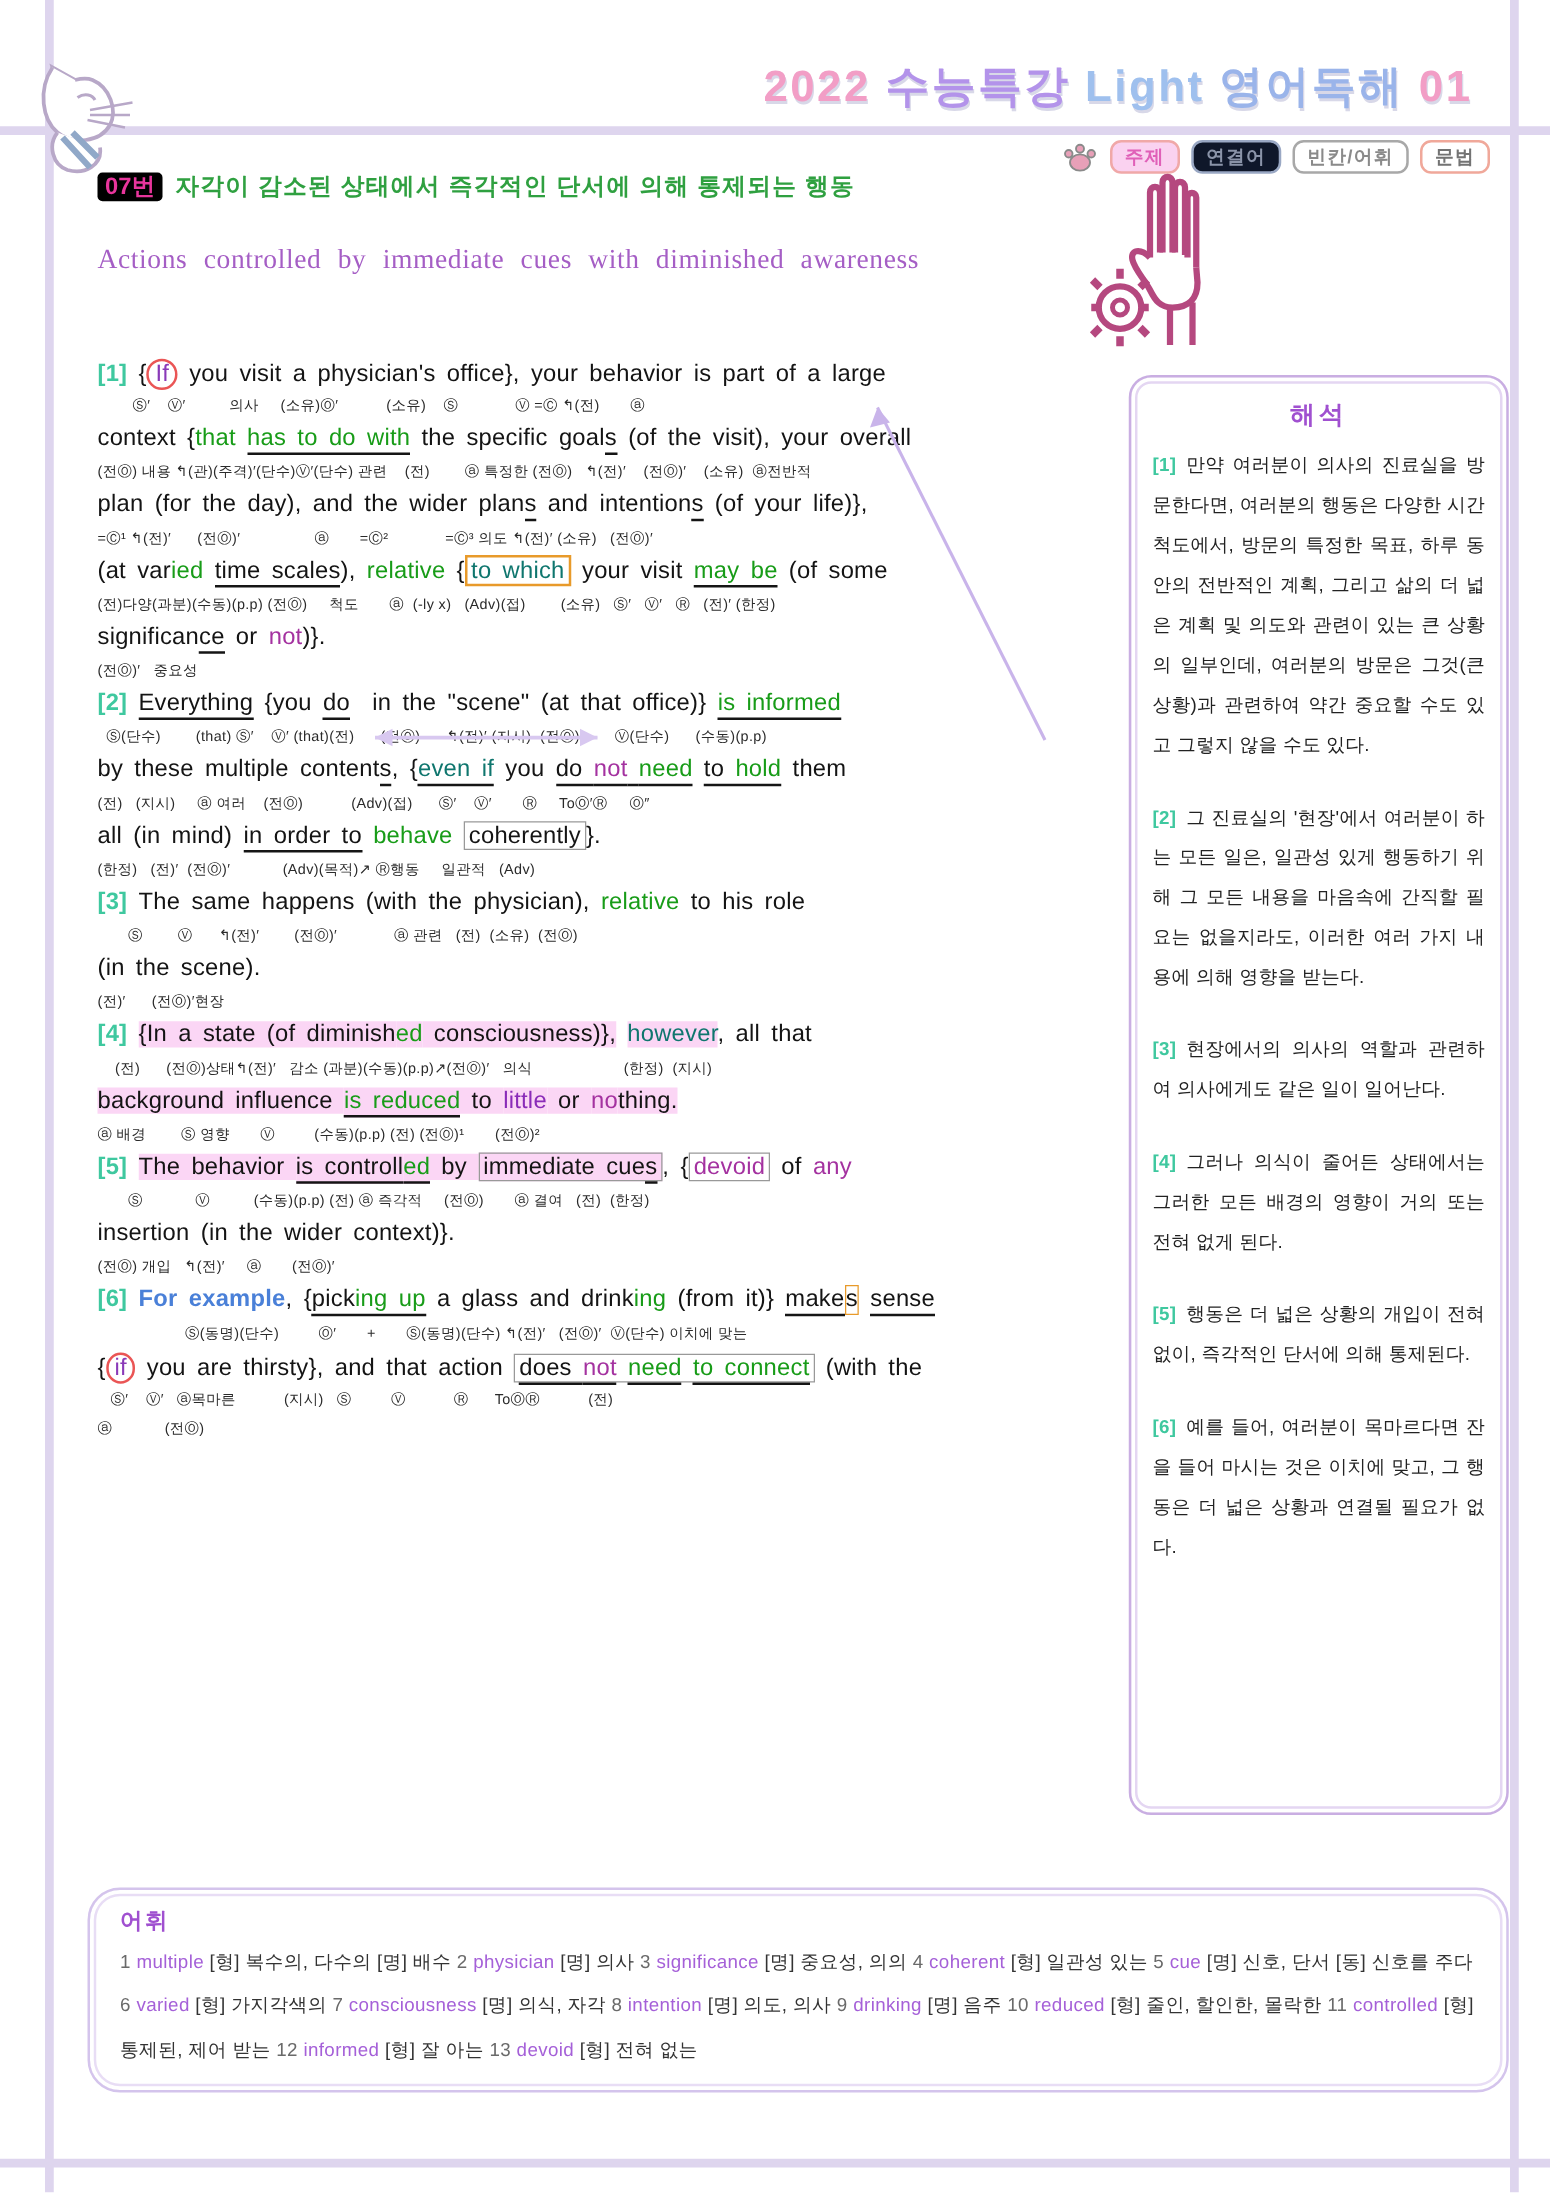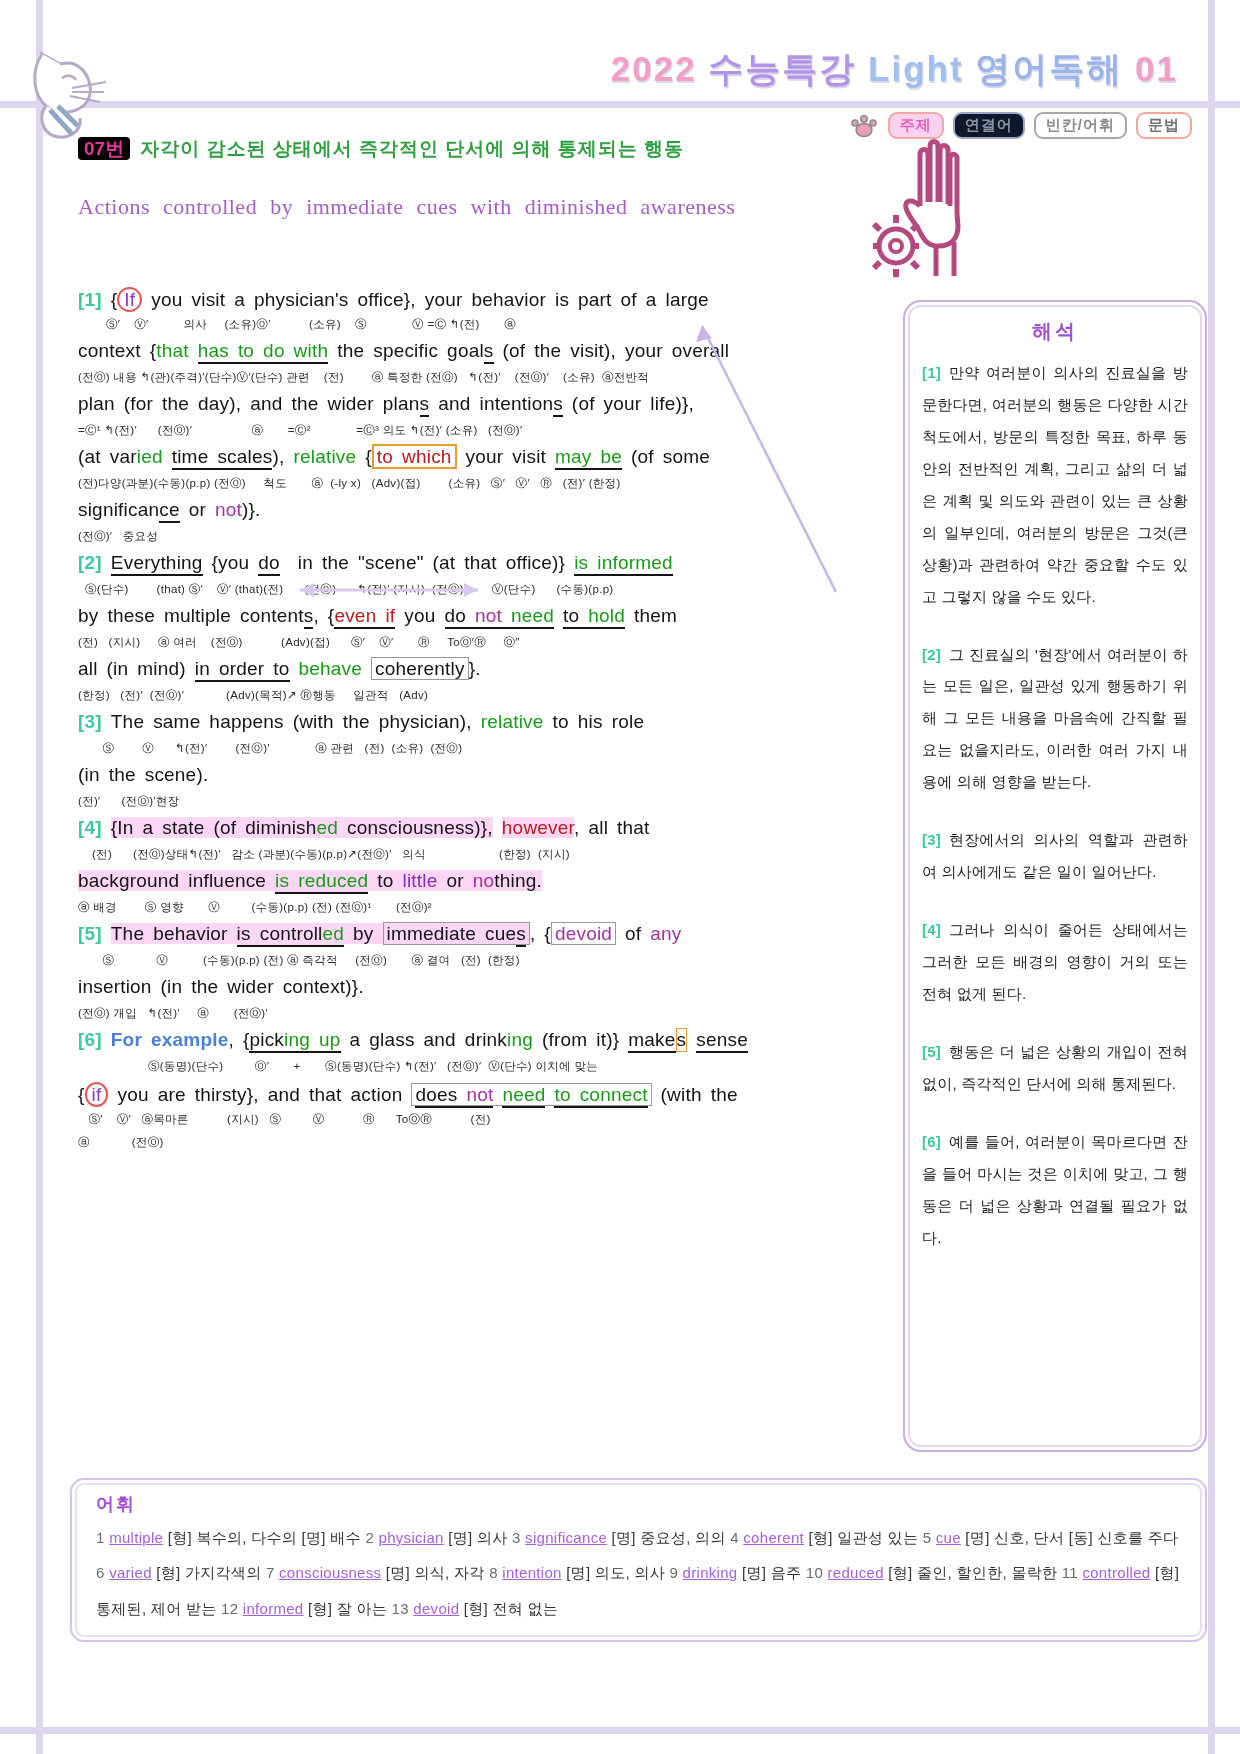--- a/index.html
+++ b/index.html
@@ -22,46 +22,46 @@
   .badge{background:#000000;color:#e8359c;font-weight:bold;padding:1px 6px;border-radius:4px;}
   .ktitle{color:#2fa040;font-weight:600;letter-spacing:1px;margin-left:10px;}
   .etitle{position:absolute;left:78px;top:194px;font-family:"Liberation Serif","DejaVu Serif",serif;
      font-size:22px;color:#a55ec5;word-spacing:7px;letter-spacing:0.5px;white-space:nowrap;}
   
   .passage{position:absolute;left:78px;top:287px;width:800px;}
   .eng{font-size:19px;height:30px;white-space:pre;word-spacing:3.5px;color:#141414;letter-spacing:0.2px;}
   .ann{font-size:11.5px;height:23px;white-space:pre;color:#2a2a2a;letter-spacing:0.3px;}
   .mk{color:#3fc89f;font-weight:bold;}
   .g{color:#189c18;}
-  .b{color:#b91c1c;}
+  .b{color:#0f766e;}
   .bb{color:#4a80d8;font-weight:bold;}
   .m{color:#a432a0;}
   .p{color:#8a2bb8;}
   .v{color:#8a3ab8;}
   .u{border-bottom:2px solid #151515;padding-bottom:1px;}
   .hl{background:#fbd6f5;}
   .box{border:1.5px solid #999;padding:0 3px;}
   .obox{border:2px solid #e89a2a;padding:0 3px;}
   .obox2{border:1.5px solid #e89a2a;}
   .ring{border:2px solid #ea5555;border-radius:50%;padding:0 5px;display:inline-block;line-height:21px;}
   
   .transbox{position:absolute;left:903px;top:300px;width:304px;height:1152px;box-sizing:border-box;
      border:2px solid #c9aee2;border-radius:18px;padding:8px 17px 8px 17px;background:#fff;
      box-shadow:inset 0 0 0 3px #fff, inset 0 0 0 5px #e4d6f2;overflow:hidden;}
   .transbox h3{margin:8px 0 12px 0;text-align:center;color:#a050d0;font-size:20px;letter-spacing:3px;}
   .tp{font-size:15px;line-height:2.13;color:#222;text-align:justify;margin:0 0 26px 0;letter-spacing:0.2px;}
   .tnum{color:#3fc89f;font-weight:bold;margin-right:8px;}
   
-  .vocabbox{position:absolute;left:70px;top:1478px;width:1137px;box-sizing:border-box;
-     border:2px solid #d4c4ec;border-radius:14px;padding:10px 24px 14px 24px;background:#fff;
+  .vocabbox{position:absolute;left:70px;top:1510px;width:1137px;box-sizing:border-box;
+     border:2px solid #d4c4ec;border-radius:26px;padding:10px 24px 14px 24px;background:#fff;
      box-shadow:inset 0 0 0 3px #fff, inset 0 0 0 5px #e8ddf5;}
   .vocabbox h3{margin:2px 0 4px 0;color:#a050d0;font-size:18px;letter-spacing:2px;}
   .ventries{font-size:15px;line-height:2.35;color:#333;letter-spacing:0.3px;}
   .vnum{color:#6a6a6a;}
-  .vword{color:#a560d8;text-decoration:underline;}
+  .vword{color:#a560d8;}
   .vdef{color:#333;}
   svg{display:block;}
   .icon-abs{position:absolute;}
 </style>
 </head>
 <body>
 
 <div class="vline" style="left:36px;"></div>
 <div class="vline" style="left:1208px;"></div>
 <div class="hline" style="top:101px;"></div>

